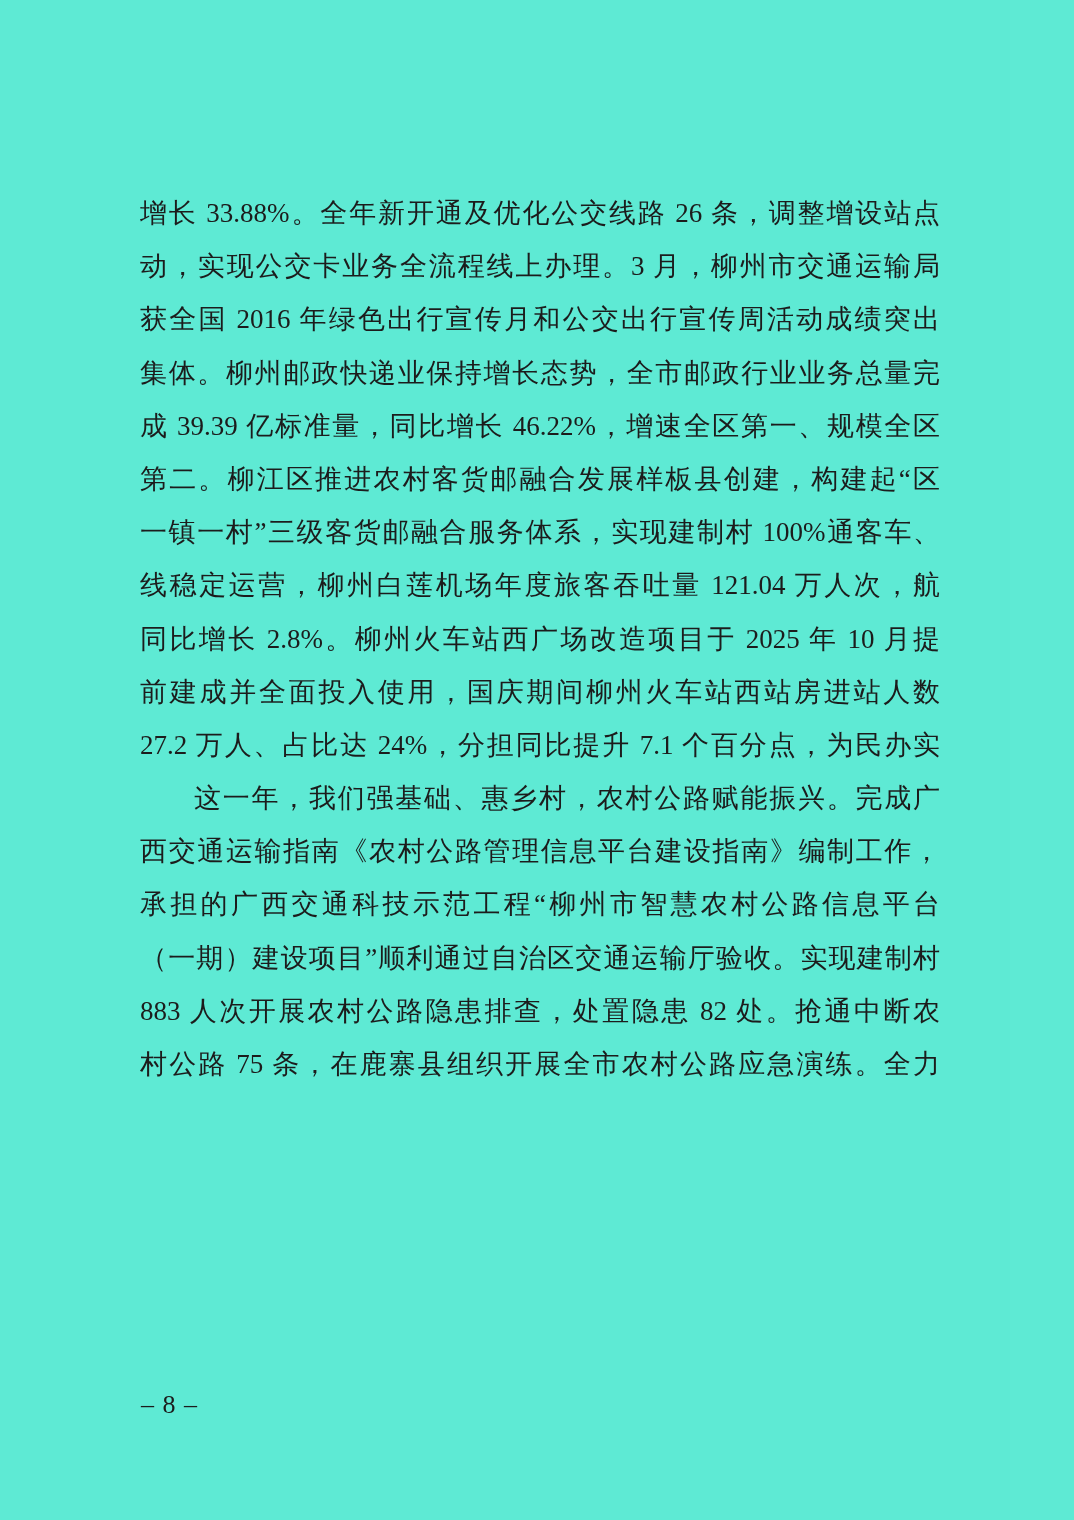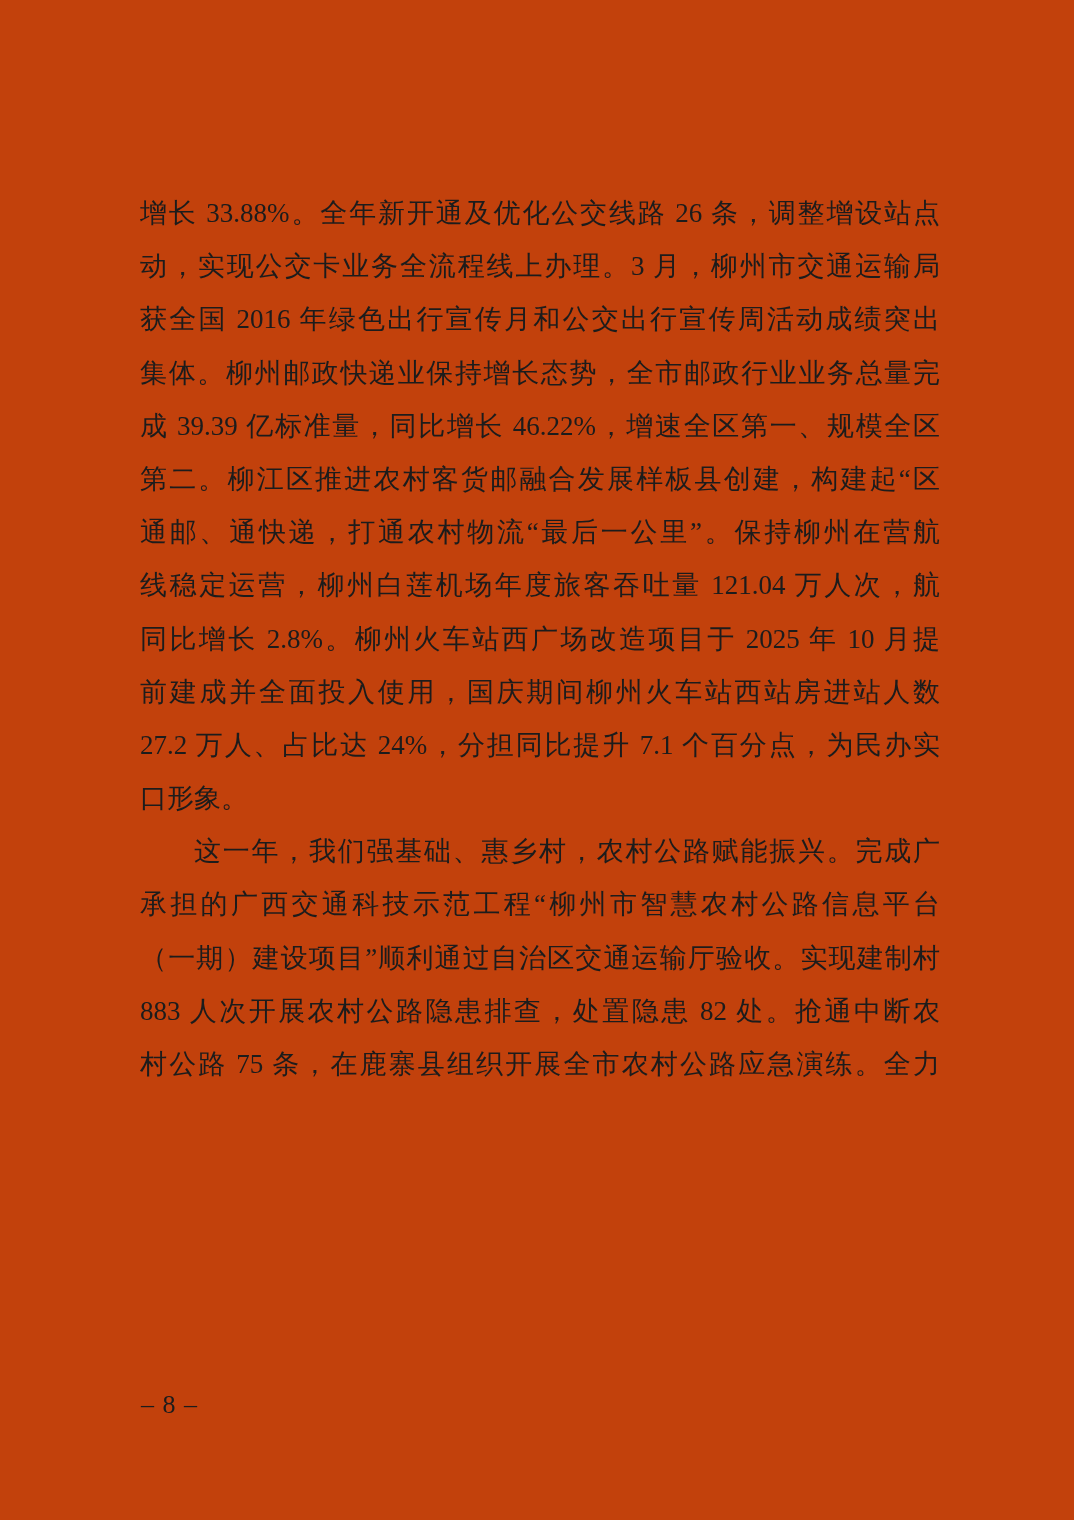--- a/index.html
+++ b/index.html
@@ -1,19 +1,19 @@
 <!DOCTYPE html>
 <html><head>
 <meta charset="utf-8">
 <style>
   html,body{margin:0;padding:0;background:#ffffff;}
   .page{
     position:relative;
     width:1074px;height:1520px;
-    background:#c2410c;
+    background:#5eead4;
     overflow:hidden;
     font-family:"Liberation Serif","DejaVu Serif",serif;
     color:#1c1c1c;
   }
   .text-block{
     position:absolute;
     left:140px;top:187px;
     width:800px;
   }
   .line{
@@ -44,27 +44,27 @@
 <body>
 
 <div class="page">
   <div class="text-block">
     <div class="line">增长 33.88%。全年新开通及优化公交线路 26 条，调整增设站点</div>
     <div class="line">动，实现公交卡业务全流程线上办理。3 月，柳州市交通运输局</div>
     <div class="line">获全国 2016 年绿色出行宣传月和公交出行宣传周活动成绩突出</div>
     <div class="line">集体。柳州邮政快递业保持增长态势，全市邮政行业业务总量完</div>
     <div class="line">成 39.39 亿标准量，同比增长 46.22%，增速全区第一、规模全区</div>
     <div class="line">第二。柳江区推进农村客货邮融合发展样板县创建，构建起“区</div>
-    <div class="line">通邮、通快递，打通农村物流“最后一公里”。保持柳州在营航</div>
+    <div class="line">一镇一村”三级客货邮融合服务体系，实现建制村 100%通客车、</div>
     <div class="line">线稳定运营，柳州白莲机场年度旅客吞吐量 121.04 万人次，航</div>
     <div class="line">同比增长 2.8%。柳州火车站西广场改造项目于 2025 年 10 月提</div>
     <div class="line">前建成并全面投入使用，国庆期间柳州火车站西站房进站人数</div>
     <div class="line">27.2 万人、占比达 24%，分担同比提升 7.1 个百分点，为民办实</div>
-    <div class="line para-end">口形象。</div>
     <div class="line indent">这一年，我们强基础、惠乡村，农村公路赋能振兴。完成广</div>
+    <div class="line">西交通运输指南《农村公路管理信息平台建设指南》编制工作，</div>
     <div class="line">承担的广西交通科技示范工程“柳州市智慧农村公路信息平台</div>
     <div class="line">（一期）建设项目”顺利通过自治区交通运输厅验收。实现建制村</div>
     <div class="line">883 人次开展农村公路隐患排查，处置隐患 82 处。抢通中断农</div>
     <div class="line">村公路 75 条，在鹿寨县组织开展全市农村公路应急演练。全力</div>
   </div>
 
   <div class="page-number">– 8 –</div>
 </div>
 
 </body></html>

